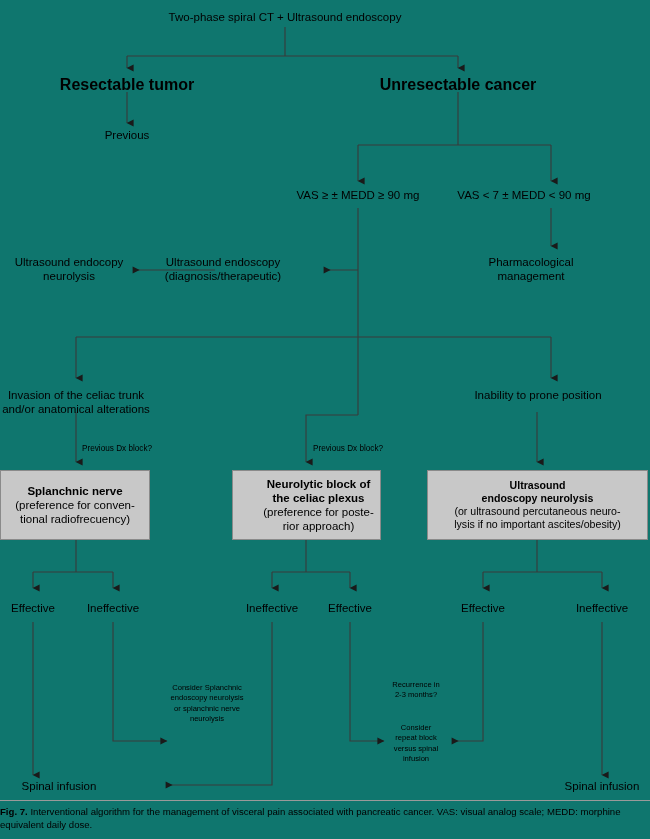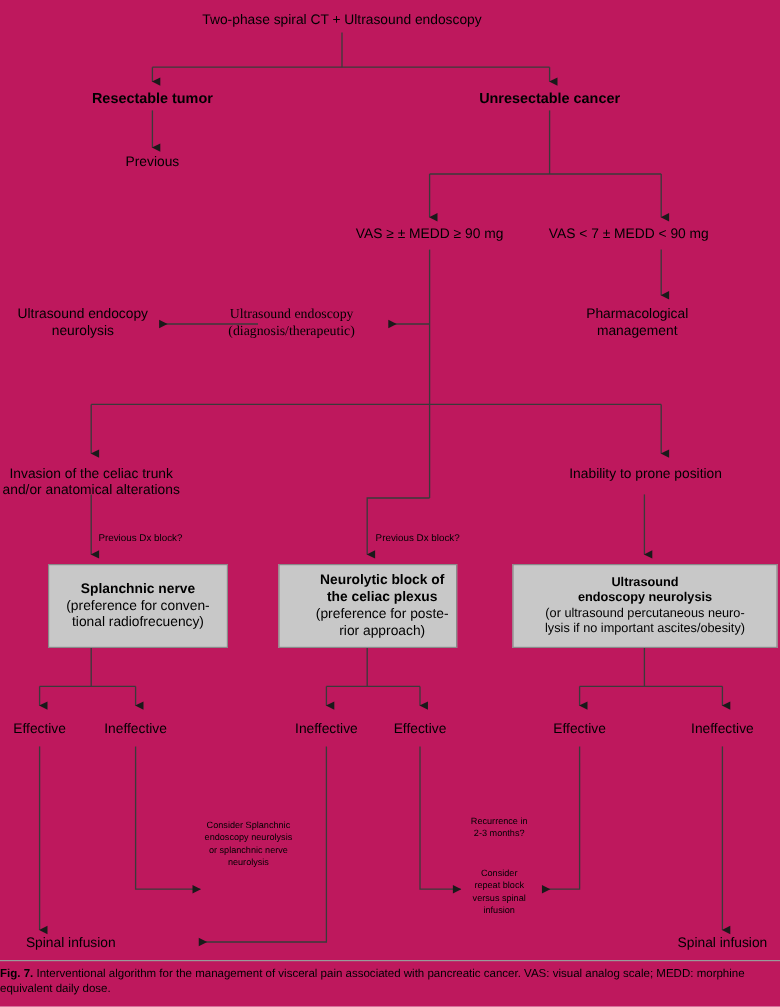--- a/index.html
+++ b/index.html
@@ -8,42 +8,42 @@
     background: #ffffff;
   }
   body {
     font-family: "Liberation Sans", sans-serif;
     color: #000000;
   }
   #figure {
     position: relative;
     width: 650px;
     height: 839px;
-    background: #be185d;
+    background: #0f766e;
     overflow: hidden;
   }
   #svg-layer {
     position: absolute;
     left: 0;
     top: 0;
     width: 650px;
     height: 839px;
   }
   .node {
     position: absolute;
     text-align: center;
     line-height: 1.25;
     white-space: pre-line;
   }
   .t-normal {
     font-size: 11.5px;
     font-weight: normal;
   }
   .t-bold {
-    font-size: 12px;
+    font-size: 16px;
     font-weight: bold;
   }
   .t-small {
     font-size: 8.2px;
     font-weight: normal;
     line-height: 1.3;
   }
   .t-tiny {
     font-size: 7.6px;
     font-weight: normal;
@@ -178,39 +178,39 @@
   <div class="node t-bold" style="left:47px; top:75px; width:160px;">Resectable tumor</div>
 
   <div class="node t-normal" style="left:77px; top:128px; width:100px;">Previous</div>
 
   <div class="node t-bold" style="left:373px; top:75px; width:170px;">Unresectable cancer</div>
 
   <div class="node t-normal" style="left:263px; top:188px; width:190px;">VAS ≥ ± MEDD ≥ 90 mg</div>
 
   <div class="node t-normal" style="left:431px; top:188px; width:186px;">VAS &lt; 7 ± MEDD &lt; 90 mg</div>
 
-  <div class="node t-normal" style="left:160px; top:255px; width:166px;font-family:Liberation Serif, serif;">Ultrasound endoscopy
+  <div class="node t-normal" style="left:140px; top:255px; width:166px;">Ultrasound endoscopy
 (diagnosis/therapeutic)</div>
 
   <div class="node t-normal" style="left:6px; top:255px; width:126px;">Ultrasound endocopy
 neurolysis</div>
 
   <div class="node t-normal" style="left:456px; top:255px; width:150px;">Pharmacological
 management</div>
 
   <div class="node t-normal" style="left:-4px; top:388px; width:160px;">Invasion of the celiac trunk
 and/or anatomical alterations</div>
 
   <div class="node t-normal" style="left:455px; top:388px; width:166px;">Inability to prone position</div>
 
   <div class="node t-small" style="left:82px; top:444px; width:112px; text-align:left;">Previous Dx block?</div>
 
   <div class="node t-small" style="left:313px; top:444px; width:112px; text-align:left;">Previous Dx block?</div>
 
-  <div class="graybox g1" style="left:0px; top:470px; width:150px; height:70px;margin-left:40px;">
+  <div class="graybox g1" style="left:0px; top:470px; width:150px; height:70px;">
     <div class="head">Splanchnic nerve</div>
     <div class="sub">(preference for conven-
 tional radiofrecuency)</div>
   </div>
 
   <div class="graybox g2" style="left:232px; top:470px; width:149px; height:70px;padding-left:24px;">
     <div class="head">Neurolytic block of
 the celiac plexus</div>
     <div class="sub">(preference for poste-
 rior approach)</div>

